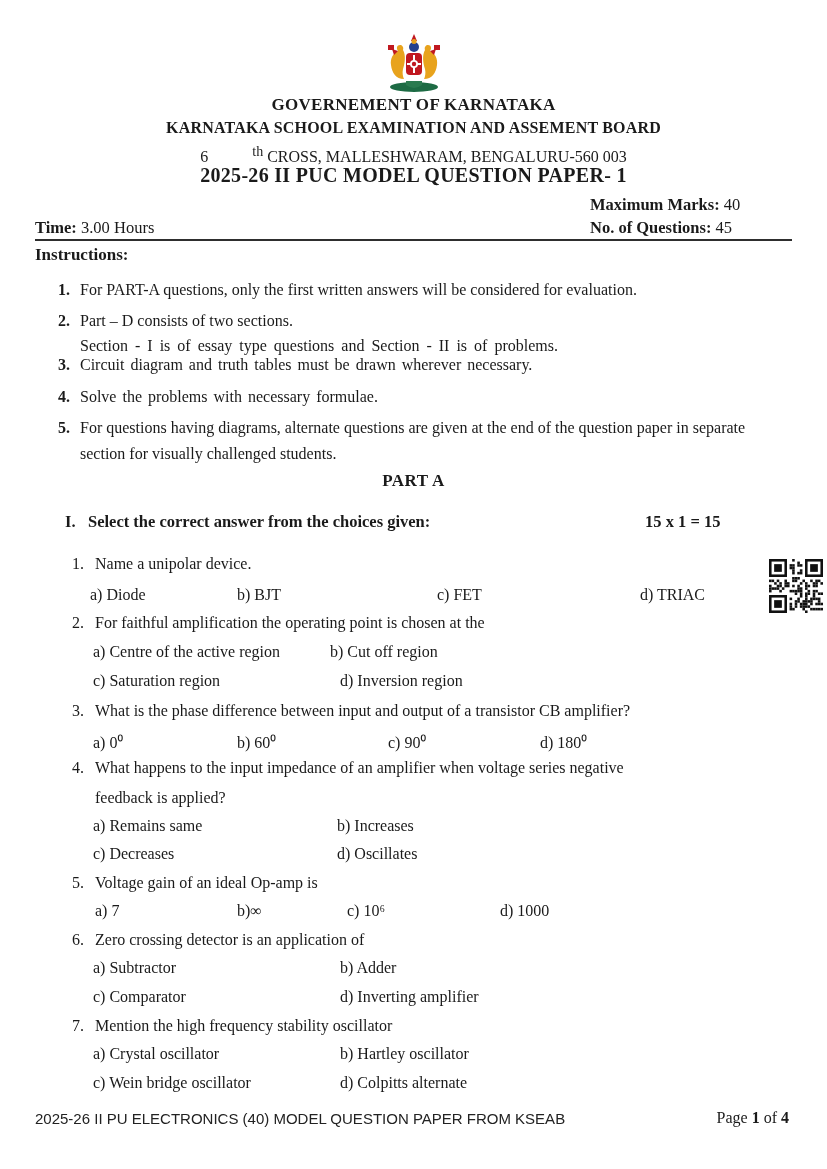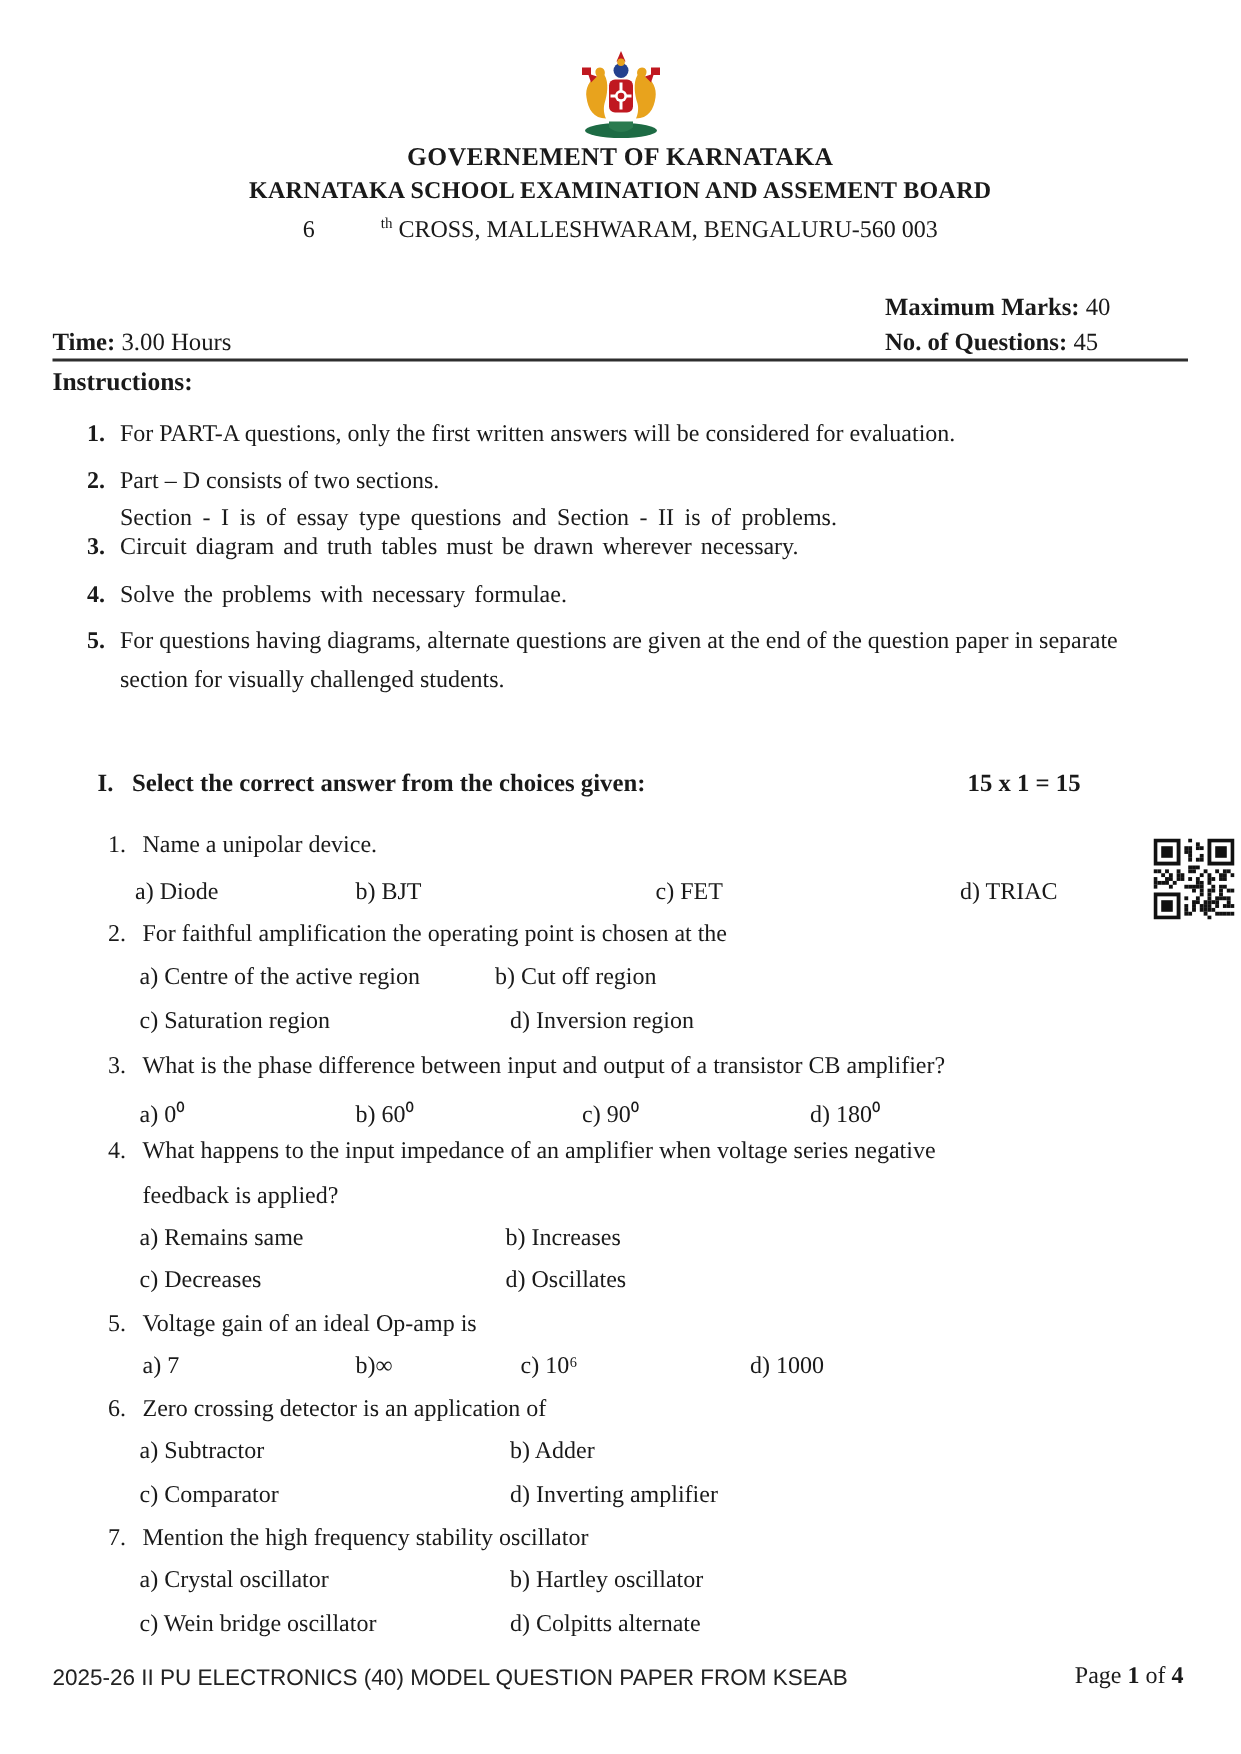--- a/index.html
+++ b/index.html
@@ -10,21 +10,21 @@
     font-family:"Liberation Serif", serif;
     color:#1a1a1a;
     overflow:hidden;
   }
   
   .emblem{position:absolute;top:33px;left:50%;transform:translateX(-50%);}
   .h-center{position:absolute;left:0;width:100%;text-align:center;white-space:nowrap;}
   .h-org1{top:95px;font-size:17px;font-weight:bold;letter-spacing:.3px;}
   .h-org2{top:119px;font-size:16px;font-weight:bold;letter-spacing:.2px;}
   .h-addr{top:144px;font-size:16px;}
-  .h-addr sup{font-size:10px;padding-left:44px;}
+  .h-addr sup{font-size:14px;padding-left:44px;}
   .h-title{top:164px;font-size:20px;font-weight:bold;letter-spacing:.3px;}
   
   .meta-cell{position:absolute;font-size:16.5px;white-space:nowrap;}
   .meta-cell b{font-weight:bold;}
   .meta-rule{position:absolute;top:239px;left:35px;width:757px;height:2px;background:#2e2e2e;}
   .instr-head{position:absolute;top:245px;left:35px;font-size:17px;font-weight:bold;}
   
   .iln,.qln{position:absolute;left:0;width:100%;font-size:16px;white-space:nowrap;}
   .inum{position:absolute;left:58px;font-weight:bold;}
   .itxt{position:absolute;left:80px;}
@@ -65,20 +65,21 @@
     <rect x="12" y="12" width="6" height="5" fill="#c01820"></rect>
 
     <path d="M48 46 C56 46 60 40 61 32 C62 26 59 20 54 18 C56 15 55 12 52 12 C50 12 48 14 49 17 C46 22 47 30 49 36 C50 40 49 44 48 46 Z" fill="#e8a31d"></path>
     <path d="M60 16 L54 18 L58 22 Z" fill="#c01820"></path>
     <rect x="58" y="12" width="6" height="5" fill="#c01820"></rect>
   </svg>
 
   <div class="h-center h-org1">GOVERNEMENT OF KARNATAKA</div>
   <div class="h-center h-org2">KARNATAKA SCHOOL EXAMINATION AND ASSEMENT BOARD</div>
   <div class="h-center h-addr"><span>6</span><sup>th</sup><span> CROSS, MALLESHWARAM, BENGALURU-560 003</span></div>
+  <div class="h-center h-title">2025-26 II PUC MODEL QUESTION PAPER- 1</div>
 
   <div class="meta-cell" style="top:195px;left:590px;"><b>Maximum Marks: </b><span>40</span></div>
   <div class="meta-cell" style="top:218px;left:35px;"><b>Time: </b><span>3.00 Hours</span></div>
   <div class="meta-cell" style="top:218px;left:590px;"><b>No. of Questions: </b><span>45</span></div>
   <div class="meta-rule"></div>
 
   <div class="instr-head">Instructions:</div>
 
   <div class="iln" style="top:281px">
       <span class="inum">1.</span>
@@ -100,20 +101,21 @@
       <span class="itxt" style="word-spacing:2px">Solve the problems with necessary formulae.</span>
     </div>
   <div class="iln" style="top:419px">
       <span class="inum">5.</span>
       <span class="itxt">For questions having diagrams, alternate questions are given at the end of the question paper in separate</span>
     </div>
   <div class="iln" style="top:445px">
       <span class="itxt">section for visually challenged students.</span>
     </div>
 
+  <div class="part-title">PART A</div>
   <div class="sec-head">
     <span class="sec-roman">I.</span>
     <span class="sec-text">Select the correct answer from the choices given:</span>
     <span class="sec-marks">15 x 1 = 15</span>
   </div>
 
   <svg class="qr" id="qr-svg" viewBox="0 0 21 21" aria-hidden="true">
       <rect x="0" y="0" width="21" height="21" fill="#ffffff"></rect>
       <rect x="0" y="0" width="7" height="7" fill="#111"></rect>
       <rect x="1" y="1" width="5" height="5" fill="#fff"></rect>

